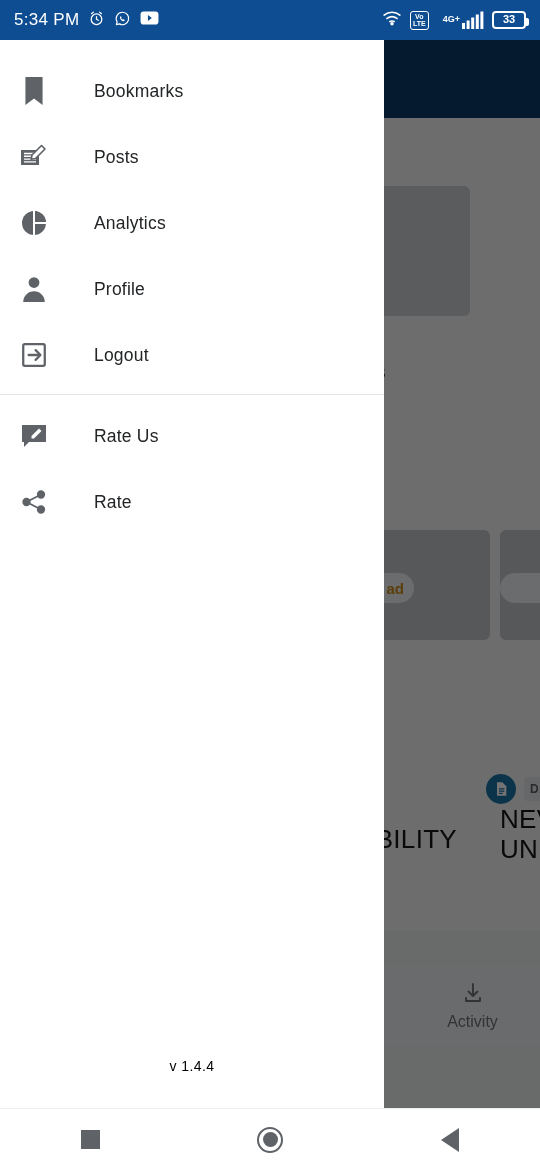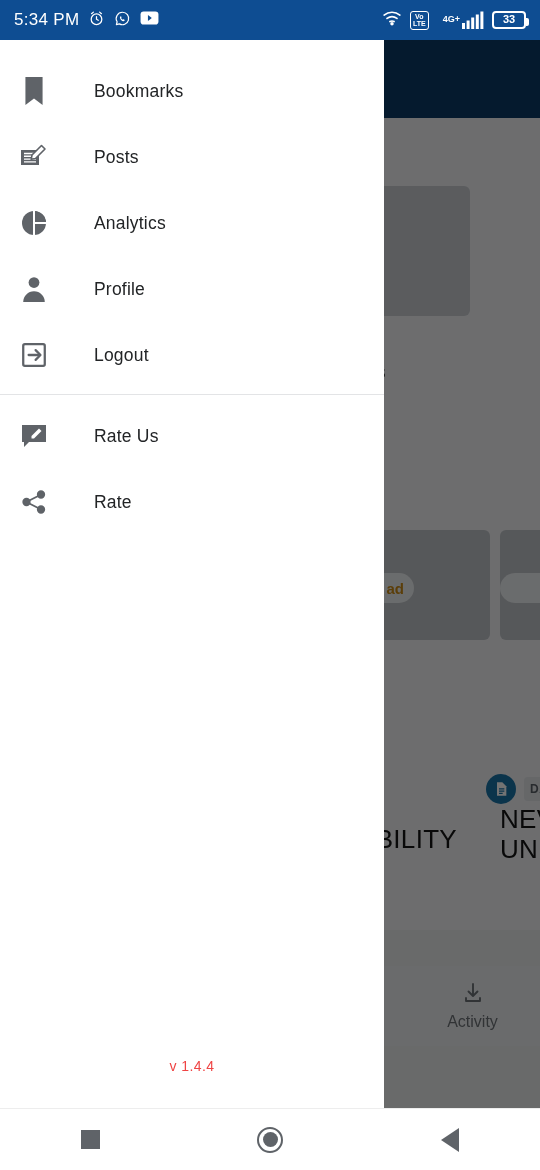--- a/index.html
+++ b/index.html
@@ -153,21 +153,21 @@
   }
   .menu-label {
     margin-left:42px;
     font-size:17.5px; color:#222426; letter-spacing:.2px;
   }
   .menu-divider {
     height:1px; background:#e3e4e6; margin:6px 0 8px 0;
   }
   #version {
     position:absolute; left:0; right:0; bottom:34px;
-    text-align:center; font-size:14px; color:#ef4444; letter-spacing:.4px;
+    text-align:center; font-size:14px; color:#000000; letter-spacing:.4px;
   }
 
   
   #nav-bar {
     position:absolute; left:0; bottom:0; width:540px; height:62px;
     background:#ffffff; border-top:1px solid #ededed;
     display:flex; align-items:center; justify-content:space-around;
     z-index:8;
   }
   .nav-btn { width:90px; height:62px; display:flex; align-items:center; justify-content:center; }

